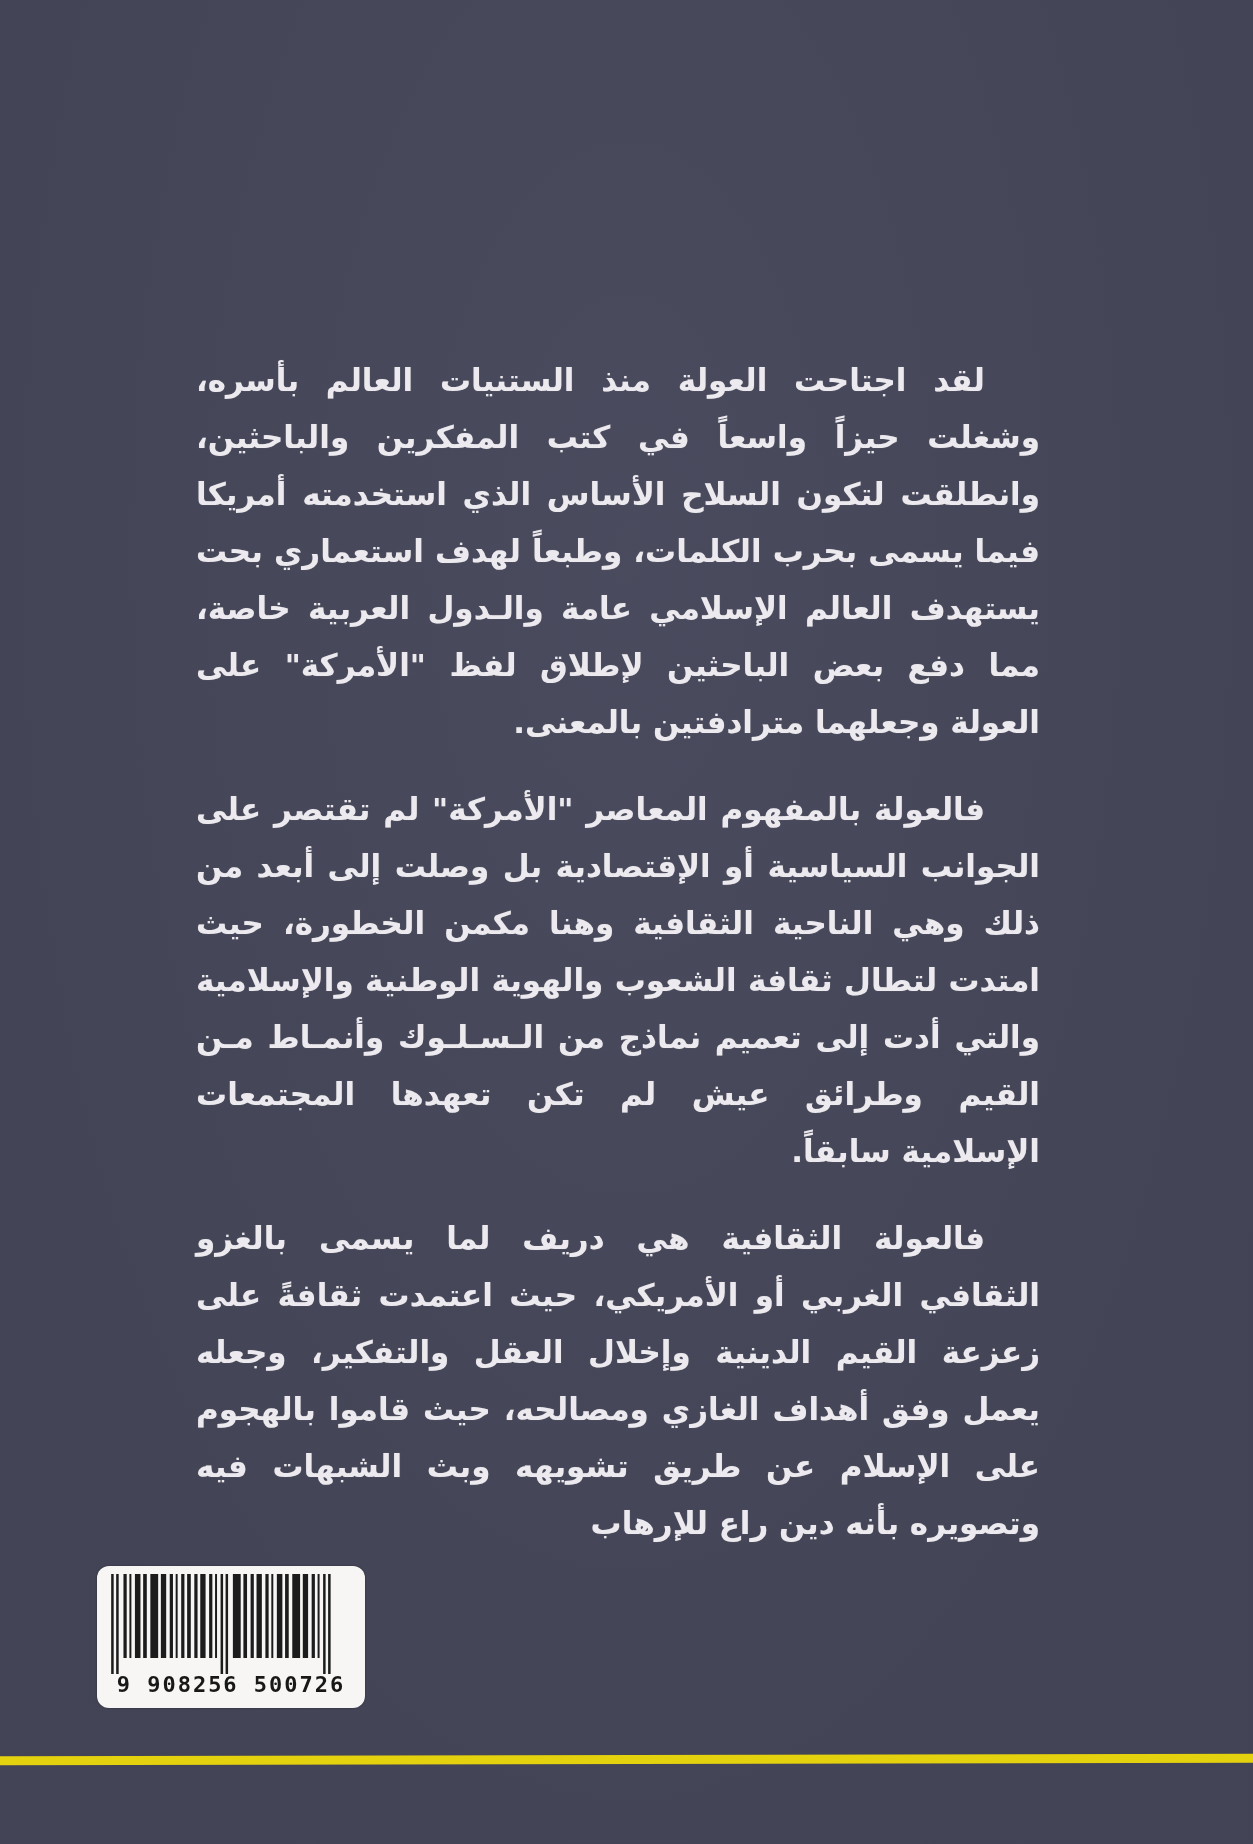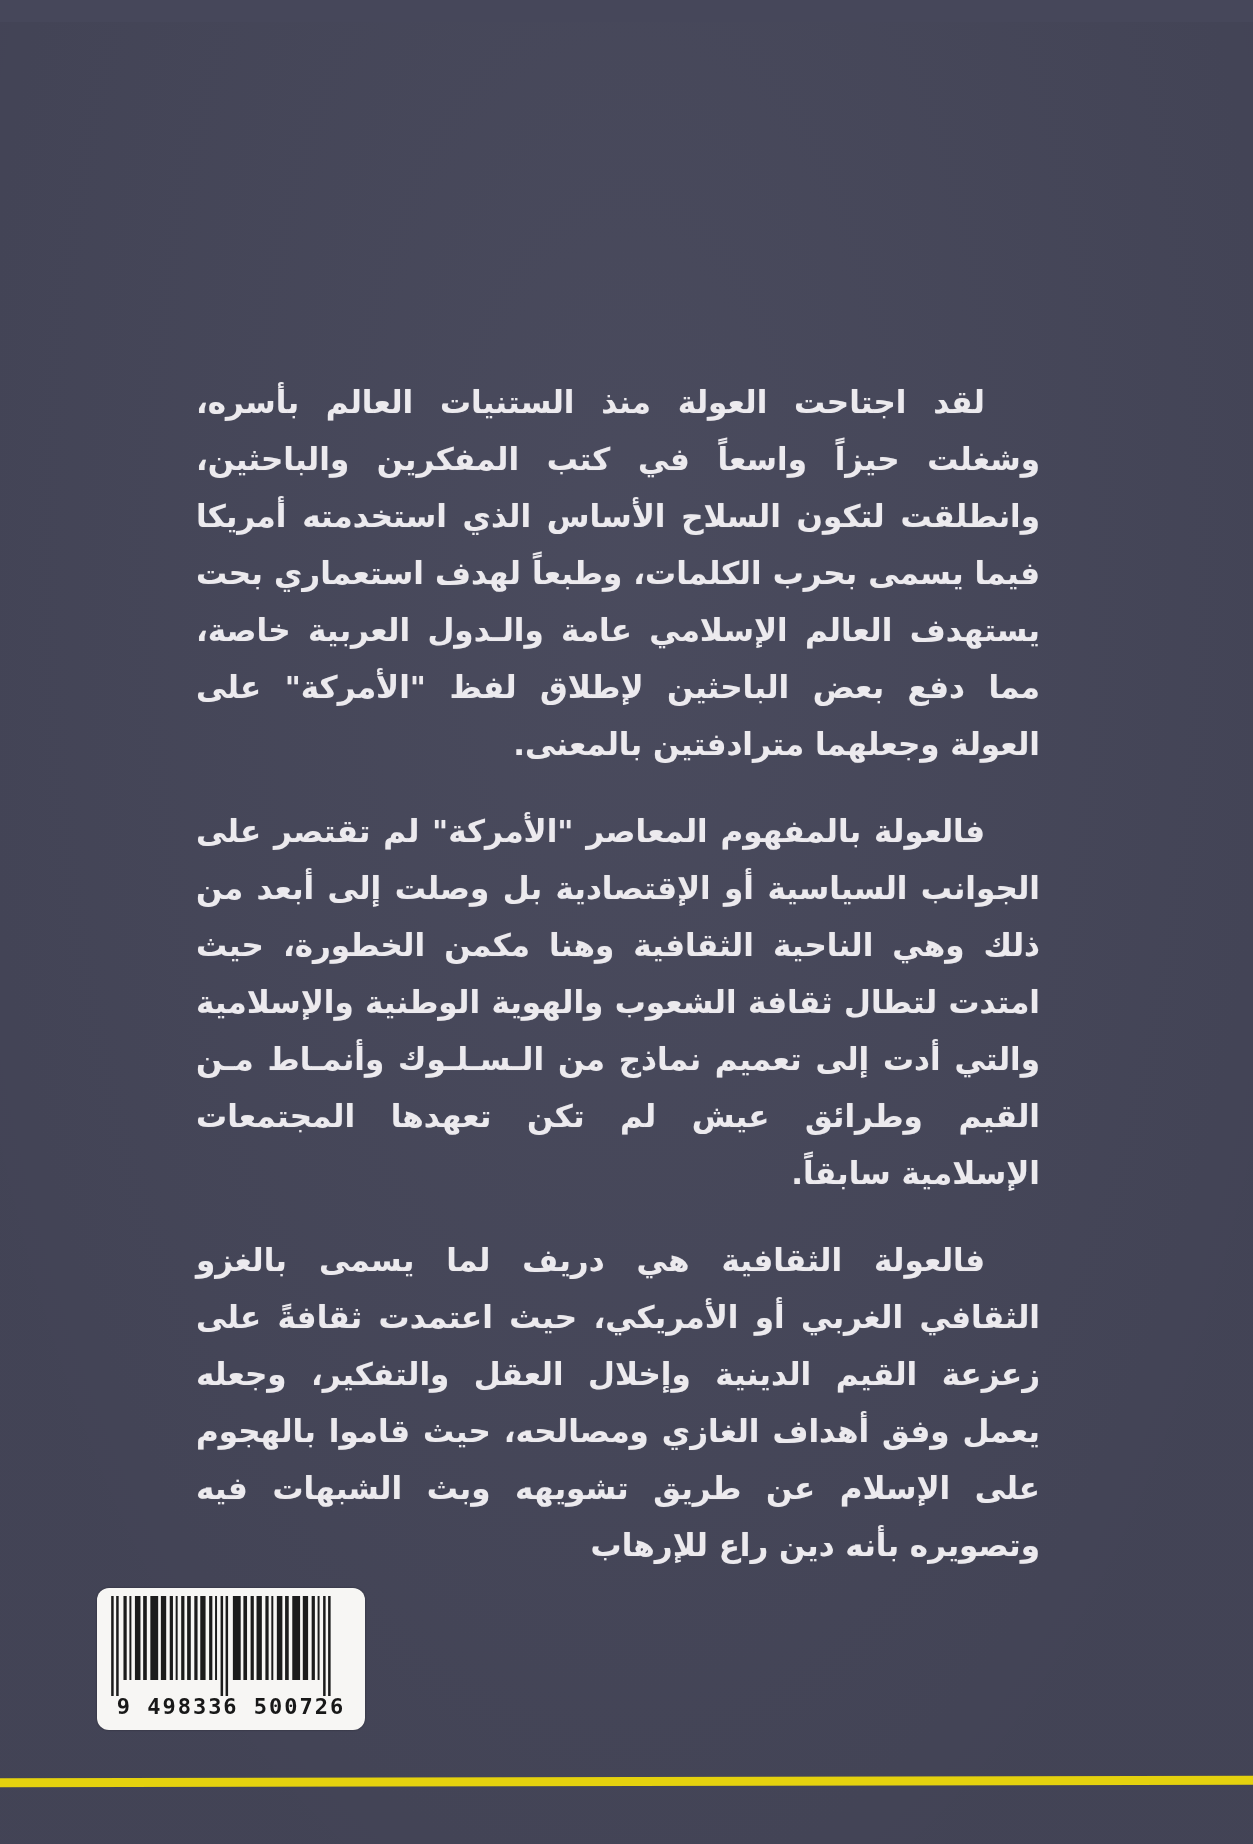--- a/index.html
+++ b/index.html
@@ -7,21 +7,20 @@
     width:1253px;height:1844px;
     position:relative;overflow:hidden;
     background:#46475a;
     font-family:"DejaVu Sans",sans-serif;
   }
   .cover{
     position:absolute;inset:0;
     background:
       radial-gradient(ellipse at 50% 30%, rgba(255,255,255,0.02), rgba(0,0,0,0.05) 80%),
       #46475a;
-    margin-top: 22px;
   }
   .text-block{
     position:absolute;
     top:352px;left:196px;width:844px;
     direction:rtl;
     color:#eceaee;
     font-size:31px;
     font-weight:bold;
     line-height:57px;
     text-align:justify;
@@ -102,18 +101,18 @@
         <rect x="157.7" y="0" width="1.9" height="84" fill="#1c1c1c"></rect>
         <rect x="163.0" y="0" width="5.3" height="84" fill="#1c1c1c"></rect>
         <rect x="170.9" y="0" width="3.5" height="84" fill="#1c1c1c"></rect>
         <rect x="177.8" y="0" width="7.5" height="84" fill="#1c1c1c"></rect>
         <rect x="187.9" y="0" width="5.1" height="84" fill="#1c1c1c"></rect>
         <rect x="196.4" y="0" width="3.1" height="84" fill="#1c1c1c"></rect>
         <rect x="202.1" y="0" width="1.9" height="84" fill="#1c1c1c"></rect>
         <rect x="207.4" y="0" width="2.4" height="100" fill="#1c1c1c"></rect>
         <rect x="212.2" y="0" width="2.4" height="100" fill="#1c1c1c"></rect>
       </svg>
-    <div class="barcode-number">9 498336 500726</div>
+    <div class="barcode-number">9 908256 500726</div>
   </div>
 
   <div class="accent-line"></div>
 
 </div>
 
 </body></html>

